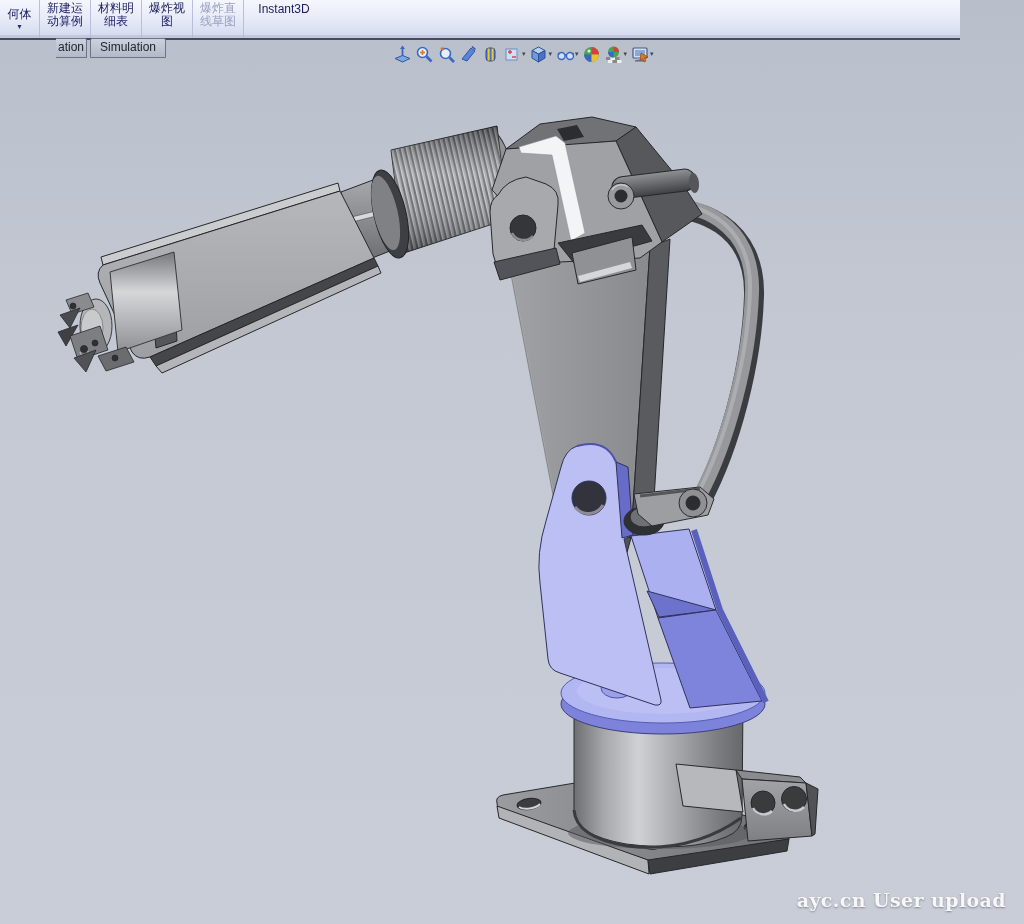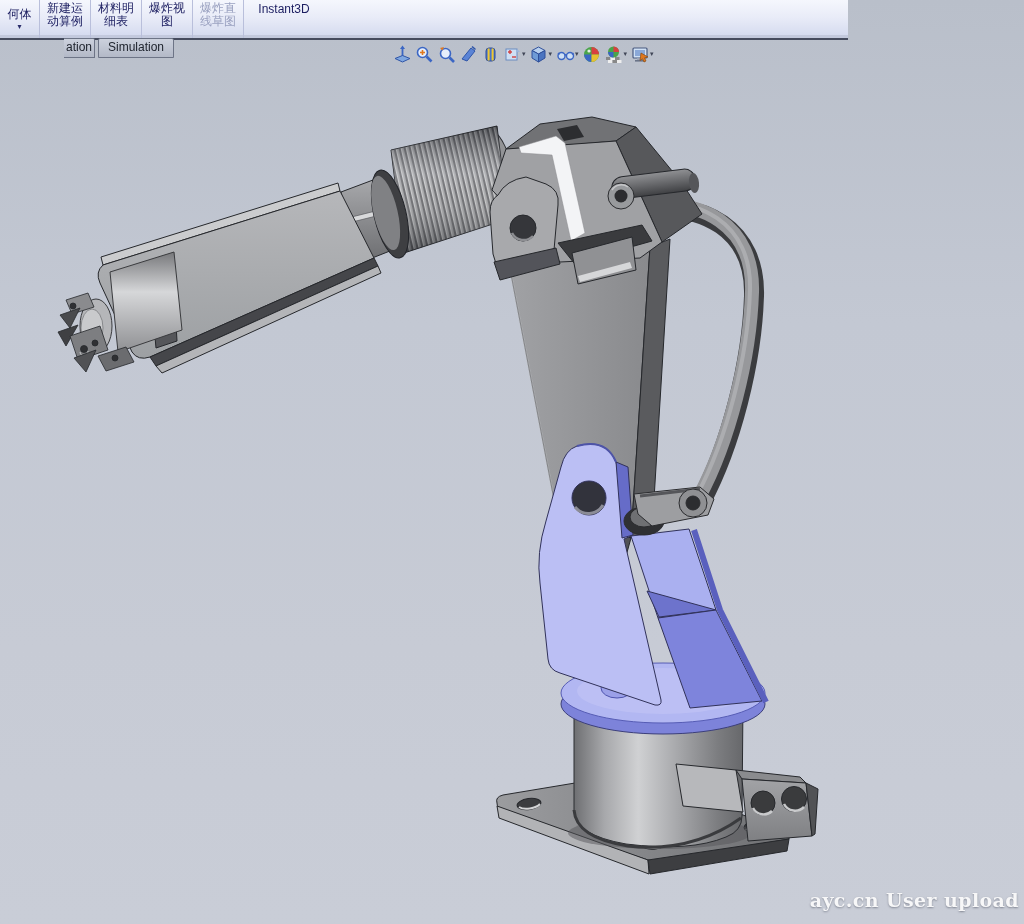--- a/index.html
+++ b/index.html
@@ -5,53 +5,53 @@
   html,body{margin:0;padding:0;background:#8a8f9a;}
   .app{
     position:relative;width:1024px;height:924px;overflow:hidden;
     background:linear-gradient(180deg,#b9bfca 0%,#c3c8d3 35%,#c7cbd5 70%,#c9cdd7 100%);
     font-family:"Liberation Sans",sans-serif;
     -webkit-user-select:none;user-select:none;
   }
   .viewport-svg{position:absolute;left:0;top:0;width:1024px;height:924px;}
   
   .command-bar{
-    position:absolute;left:0;top:0;width:848px;height:38px;
+    position:absolute;left:0;top:0;width:960px;height:38px;
     background:linear-gradient(180deg,#f5f7fd 0%,#e9ecf8 45%,#dbe0f2 80%,#d2d8ee 100%);
     border-bottom:2px solid #454b5e;
     box-shadow:inset 0 -3px 0 #c3c9dd;
     display:flex;align-items:stretch;z-index:5;
   }
   .cmd-btn{
     min-width:44px;padding:2px 3px 0 3px;text-align:center;
     font-size:12px;line-height:13px;color:#1b1d60;
     border-right:1px solid #b9bfdb;cursor:default;
     display:flex;flex-direction:column;align-items:center;justify-content:flex-start;
   }
   .cmd-btn .l{display:block;white-space:nowrap;}
   .cmd-btn .arrow{font-size:8px;line-height:9px;color:#2a2c6a;margin-top:1px;}
   .cmd-btn.first{min-width:33px;padding-top:8px;}
   .cmd-btn.disabled{color:#9aa1c0;align-items:center;}
   .cmd-btn.instant{min-width:64px;text-align:left;align-items:center;padding:3px 10px 0 8px;border-right:none;}
   
-  .tab-row{position:absolute;left:16px;top:38px;display:flex;z-index:6;padding-left:48px;}
+  .tab-row{position:absolute;left:8px;top:38px;display:flex;z-index:6;padding-left:48px;}
   .tab{
     height:17px;padding:1px 9px 0 9px;margin-right:3px;
     background:linear-gradient(180deg,#ccd1dd,#b3b9c7);
     border:1px solid #6d7486;border-radius:2px 2px 0 0;
     font-size:12px;color:#20252f;white-space:nowrap;cursor:default;
   }
   .tab.clip{width:26px;padding-left:2px;padding-right:2px;border-left:none;border-radius:0 2px 0 0;overflow:hidden;}
   
   .headsup{position:absolute;left:391px;top:43px;display:flex;align-items:center;z-index:6;}
   .hu{width:22px;height:22px;display:flex;align-items:center;justify-content:center;cursor:default;}
   .dd{font-size:7px;color:#3f4556;margin:0 2px 0 -1px;cursor:default;}
   
   .watermark{
-    position:absolute;right:5px;bottom:13px;z-index:4;
+    position:absolute;right:18px;bottom:13px;z-index:4;
     font-family:"DejaVu Serif","Liberation Serif",serif;font-weight:bold;font-size:19px;
     color:#f7f7f8;text-shadow:0 1px 2px rgba(70,75,90,.55);letter-spacing:.4px;
   }
 </style>
 </head>
 <body>
 
 <div class="app">
 
   <svg class="viewport-svg" viewBox="0 0 1024 924" xmlns="http://www.w3.org/2000/svg">

